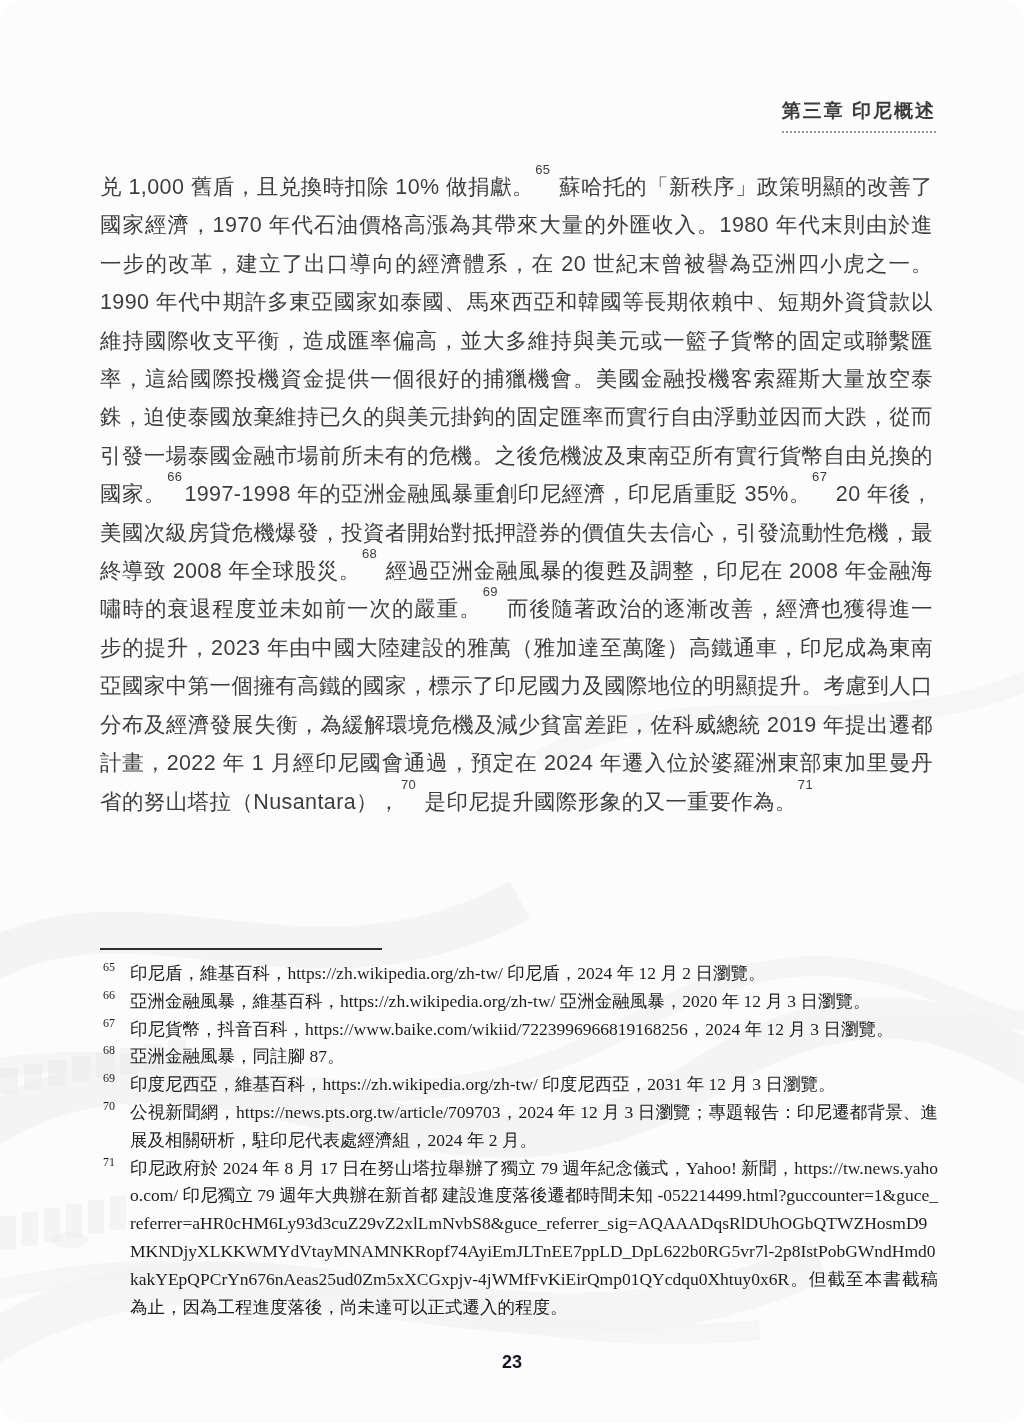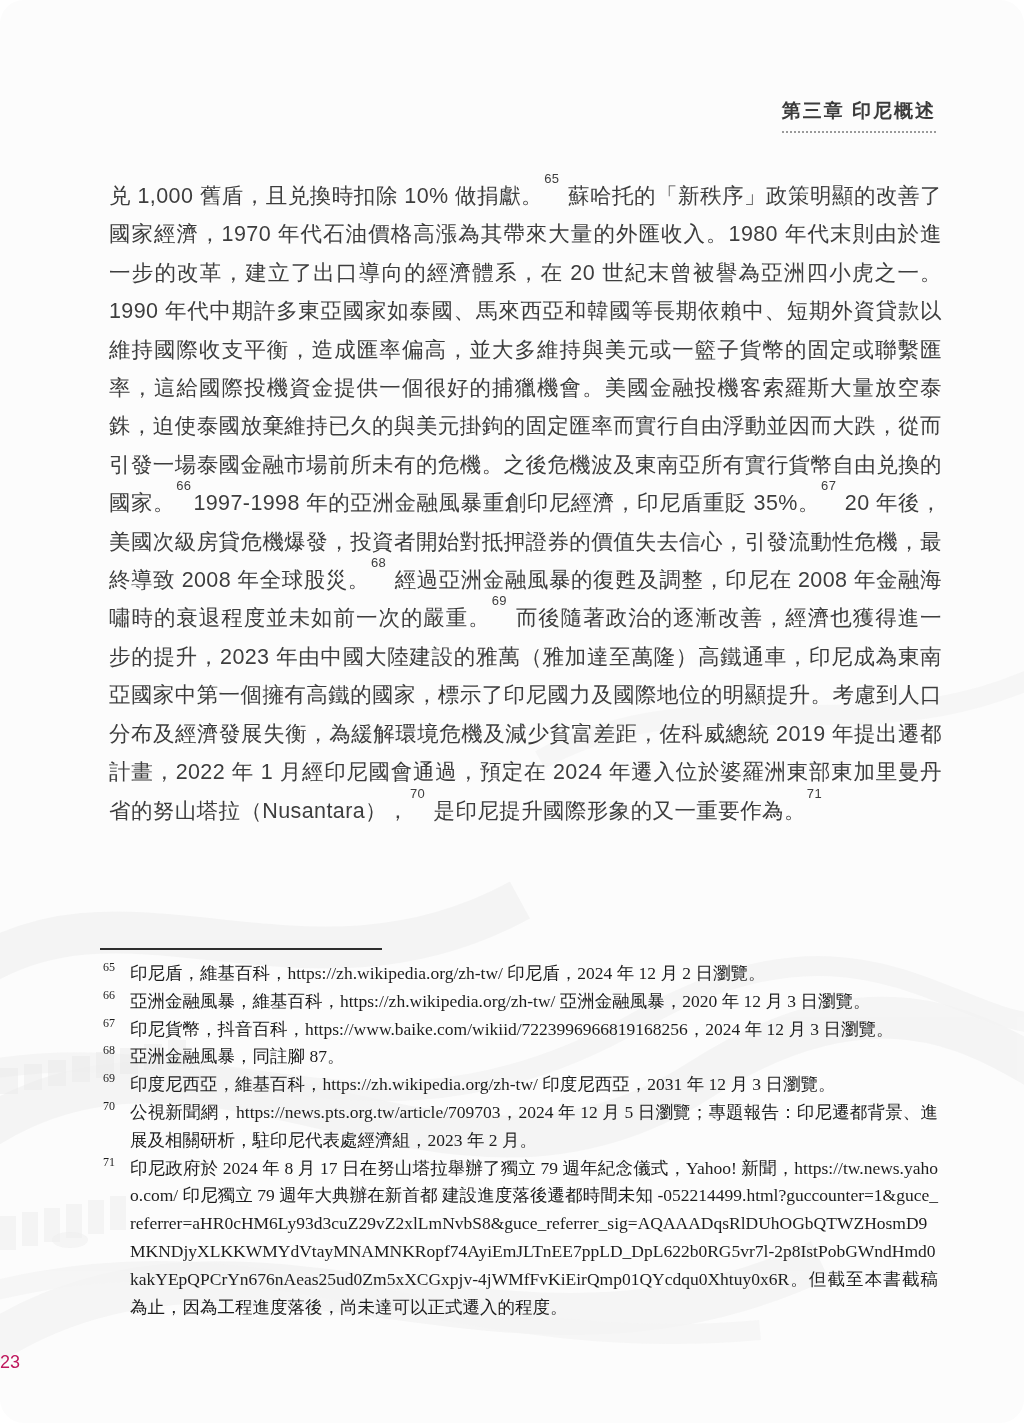--- a/index.html
+++ b/index.html
@@ -21,21 +21,21 @@
   .header-title{
     display:inline-block;
     font-size:19px;font-weight:bold;color:#3b3b3b;
     letter-spacing:2px;
     padding-bottom:7px;
     border-bottom:2px dotted #9a9a9a;
   }
   
   .body-text{
     position:absolute;left:100px;top:168px;width:833px;
-    margin:9px;
+    margin:0;
     font-size:21.5px;line-height:38.4px;
     color:#3d3d3d;
     text-align:justify;
     letter-spacing:0.4px;
   }
   .body-text sup.fnref{
     font-size:13px;line-height:0;
     vertical-align:top;position:relative;top:2px;
     color:#3d3d3d;
     margin:0 2px 0 1px;
@@ -59,23 +59,24 @@
     word-break:break-all;
   }
   .fn .fn-num{
     position:absolute;left:3px;top:1px;
     font-size:12px;line-height:1;
     color:#1d1d1d;
   }
   
   .page-number{
     position:absolute;left:0;top:1352px;width:100%;
-    text-align:left;
-    font-size:18px;color:#be185d;
+    text-align:center;
+    font-size:18px;color:#0f172a;
     font-family:"Liberation Sans",sans-serif;
+    font-weight:bold;
   }
 </style>
 </head>
 <body>
 
 <div class="page">
 
   <svg class="wm" viewBox="0 0 1024 1423" xmlns="http://www.w3.org/2000/svg">
     <g fill="none" stroke="#efefef" stroke-width="42" opacity="0.55">
       <path d="M -80 1180 C 180 930, 420 1260, 700 1080 S 1080 1180, 1120 1060"></path>
@@ -118,20 +119,20 @@
   <p class="body-text" id="bodyPara">兑 1,000 舊盾，且兑換時扣除 10% 做捐獻。<sup class="fnref">65</sup> 蘇哈托的「新秩序」政策明顯的改善了國家經濟，1970 年代石油價格高漲為其帶來大量的外匯收入。1980 年代末則由於進一步的改革，建立了出口導向的經濟體系，在 20 世紀末曾被譽為亞洲四小虎之一。1990 年代中期許多東亞國家如泰國、馬來西亞和韓國等長期依賴中、短期外資貸款以維持國際收支平衡，造成匯率偏高，並大多維持與美元或一籃子貨幣的固定或聯繫匯率，這給國際投機資金提供一個很好的捕獵機會。美國金融投機客索羅斯大量放空泰銖，迫使泰國放棄維持已久的與美元掛鉤的固定匯率而實行自由浮動並因而大跌，從而引發一場泰國金融市場前所未有的危機。之後危機波及東南亞所有實行貨幣自由兑換的國家。<sup class="fnref">66</sup>1997-1998 年的亞洲金融風暴重創印尼經濟，印尼盾重貶 35%。<sup class="fnref">67</sup> 20 年後，美國次級房貸危機爆發，投資者開始對抵押證券的價值失去信心，引發流動性危機，最終導致 2008 年全球股災。<sup class="fnref">68</sup> 經過亞洲金融風暴的復甦及調整，印尼在 2008 年金融海嘯時的衰退程度並未如前一次的嚴重。<sup class="fnref">69</sup> 而後隨著政治的逐漸改善，經濟也獲得進一步的提升，2023 年由中國大陸建設的雅萬（雅加達至萬隆）高鐵通車，印尼成為東南亞國家中第一個擁有高鐵的國家，標示了印尼國力及國際地位的明顯提升。考慮到人口分布及經濟發展失衡，為緩解環境危機及減少貧富差距，佐科威總統 2019 年提出遷都計畫，2022 年 1 月經印尼國會通過，預定在 2024 年遷入位於婆羅洲東部東加里曼丹省的努山塔拉（Nusantara），<sup class="fnref">70</sup> 是印尼提升國際形象的又一重要作為。<sup class="fnref">71</sup></p>
 
   <div class="footnotes">
     <div class="fn-rule"></div>
     <div id="fnList">
         <div class="fn"><span class="fn-num">65</span><span>印尼盾，維基百科，https://zh.wikipedia.org/zh-tw/ 印尼盾，2024 年 12 月 2 日瀏覽。</span></div>
         <div class="fn"><span class="fn-num">66</span><span>亞洲金融風暴，維基百科，https://zh.wikipedia.org/zh-tw/ 亞洲金融風暴，2020 年 12 月 3 日瀏覽。</span></div>
         <div class="fn"><span class="fn-num">67</span><span>印尼貨幣，抖音百科，https://www.baike.com/wikiid/7223996966819168256，2024 年 12 月 3 日瀏覽。</span></div>
         <div class="fn"><span class="fn-num">68</span><span>亞洲金融風暴，同註腳 87。</span></div>
         <div class="fn"><span class="fn-num">69</span><span>印度尼西亞，維基百科，https://zh.wikipedia.org/zh-tw/ 印度尼西亞，2031 年 12 月 3 日瀏覽。</span></div>
-        <div class="fn"><span class="fn-num">70</span><span>公視新聞網，https://news.pts.org.tw/article/709703，2024 年 12 月 5 日瀏覽；專題報告：印尼遷都背景、進展及相關研析，駐印尼代表處經濟組，2023 年 2 月。</span></div>
+        <div class="fn"><span class="fn-num">70</span><span>公視新聞網，https://news.pts.org.tw/article/709703，2024 年 12 月 3 日瀏覽；專題報告：印尼遷都背景、進展及相關研析，駐印尼代表處經濟組，2024 年 2 月。</span></div>
         <div class="fn"><span class="fn-num">71</span><span>印尼政府於 2024 年 8 月 17 日在努山塔拉舉辦了獨立 79 週年紀念儀式，Yahoo! 新聞，https://tw.news.yahoo.com/ 印尼獨立 79 週年大典辦在新首都 建設進度落後遷都時間未知 -052214499.html?guccounter=1&amp;guce_referrer=aHR0cHM6Ly93d3cuZ29vZ2xlLmNvbS8&amp;guce_referrer_sig=AQAAADqsRlDUhOGbQTWZHosmD9MKNDjyXLKKWMYdVtayMNAMNKRopf74AyiEmJLTnEE7ppLD_DpL622b0RG5vr7l-2p8IstPobGWndHmd0kakYEpQPCrYn676nAeas25ud0Zm5xXCGxpjv-4jWMfFvKiEirQmp01QYcdqu0Xhtuy0x6R。但截至本書截稿為止，因為工程進度落後，尚未達可以正式遷入的程度。</span></div>
       </div>
   </div>
 
   <div class="page-number">23</div>
 
 </div>
 
 </body></html>

